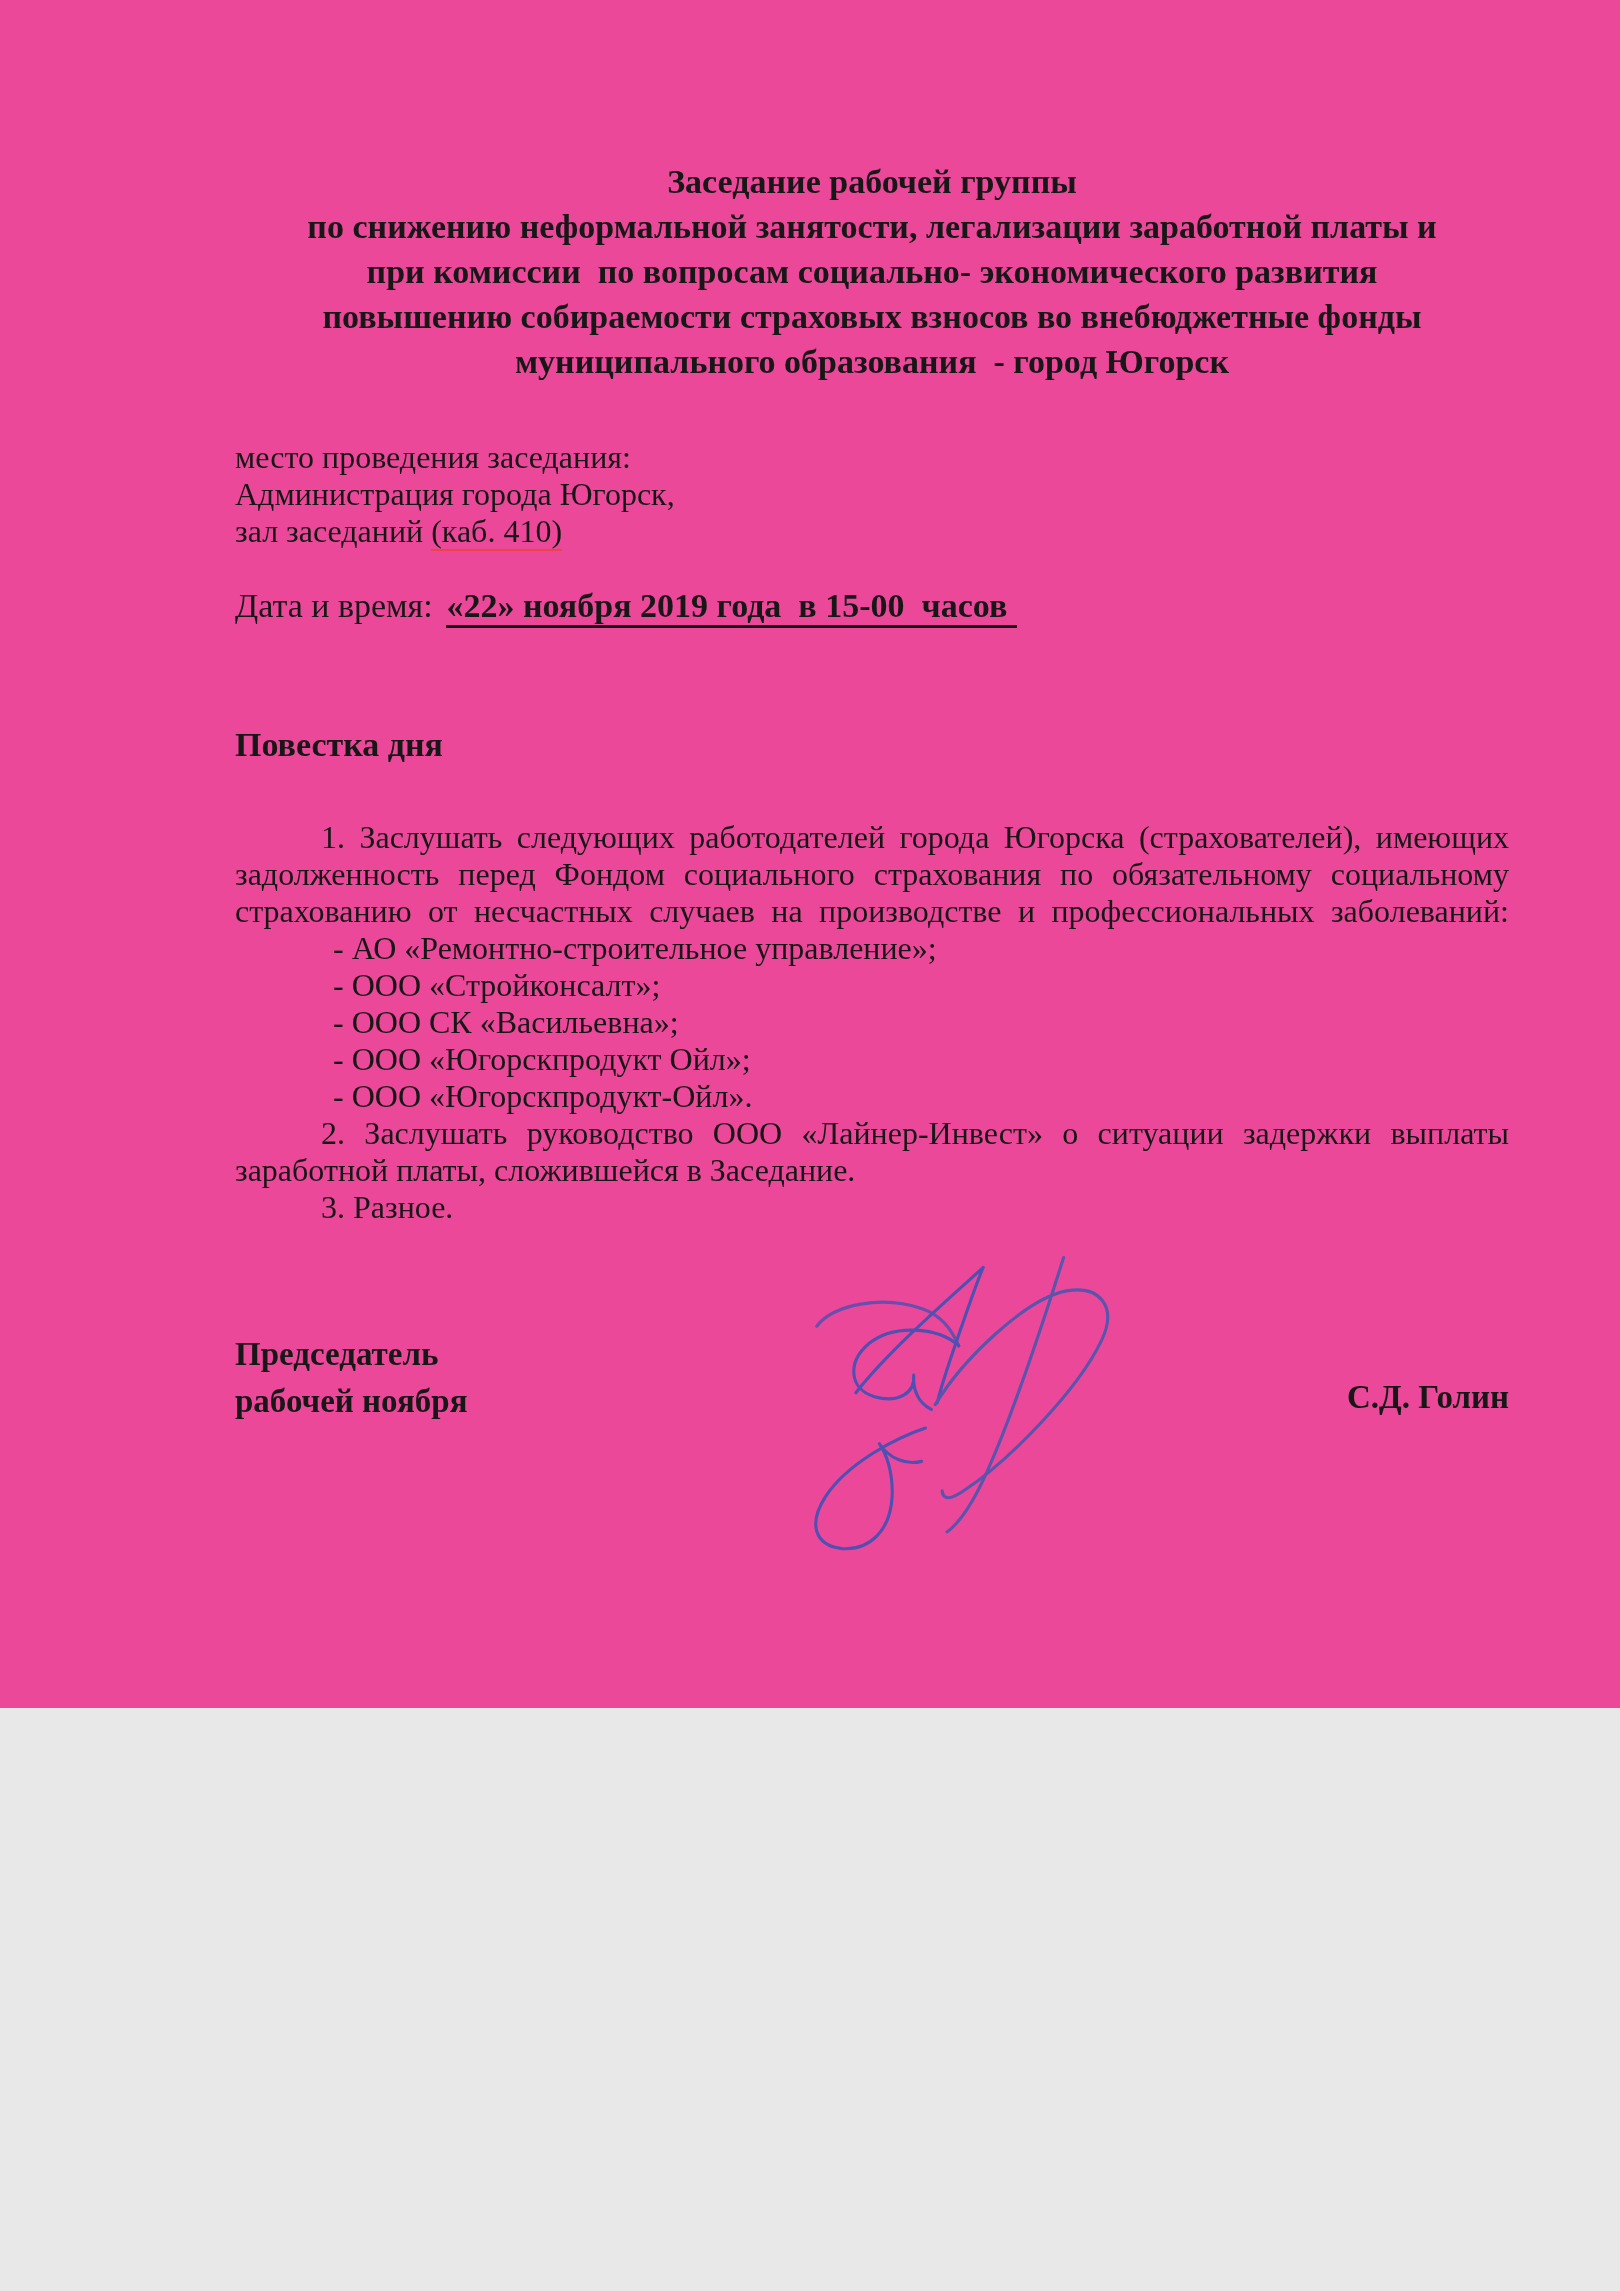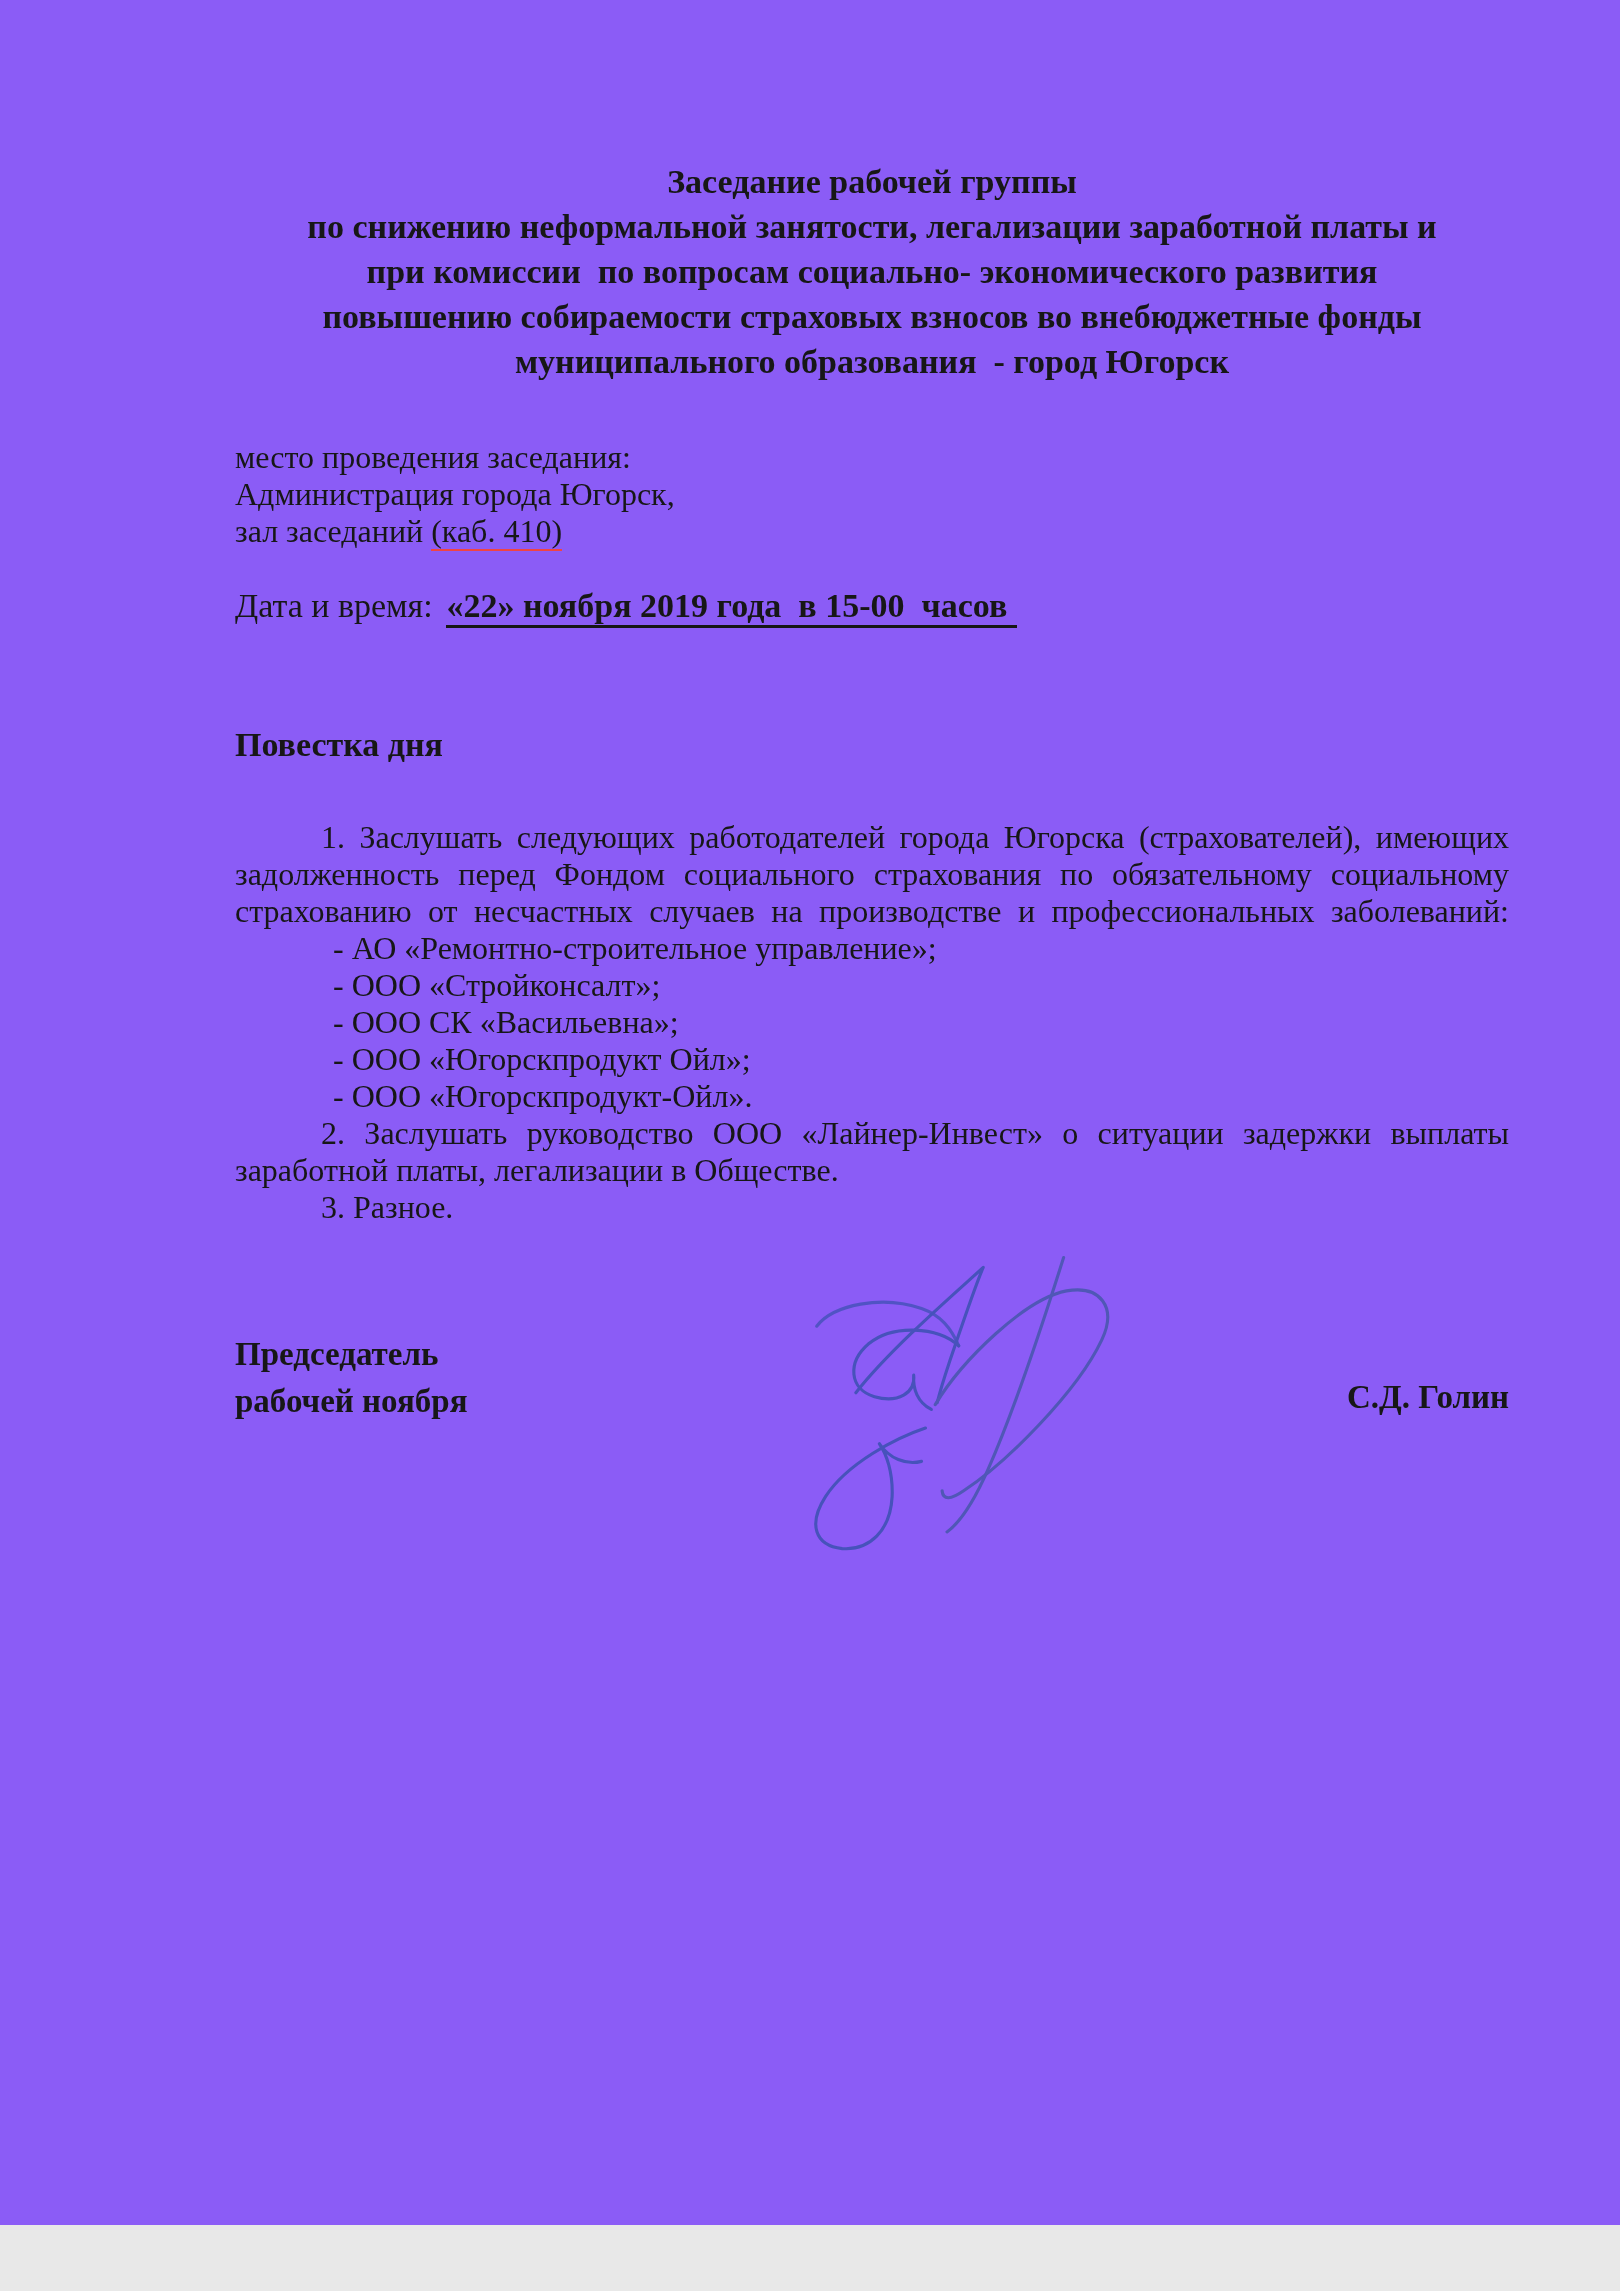--- a/index.html
+++ b/index.html
@@ -1,20 +1,20 @@
 <!DOCTYPE html>
 <html><head>
 <meta charset="utf-8">
 <style>
   html,body { margin:0; padding:0; background:#e8e8e8; }
   .page {
     position:relative;
-    width:1620px; height:2225px;
+    width:1620px; height:1708px;
     margin:0 auto;
-    background:#8b5cf6;
+    background:#ec4899;
     font-family:"Liberation Serif","DejaVu Serif",serif;
     color:#171717;
     overflow:hidden;
   }
   .abs { position:absolute; }
   .content-col { left:235px; width:1274px; }
 
   
   .doc-title { top:159px; text-align:center; font-weight:bold; font-size:34px; line-height:45px; }
   .doc-title .tl { white-space:pre-wrap; }
@@ -82,21 +82,21 @@
     </div>
     <div>
       <div class="company">- АО «Ремонтно-строительное управление»;</div>
       <div class="company">- ООО «Стройконсалт»;</div>
       <div class="company">- ООО СК «Васильевна»;</div>
       <div class="company">- ООО «Югорскпродукт Ойл»;</div>
       <div class="company">- ООО «Югорскпродукт-Ойл».</div>
     </div>
     <div>
       <div class="jline indent">2. Заслушать руководство ООО «Лайнер-Инвест» о ситуации задержки выплаты</div>
-      <div class="plain">заработной платы, легализации в Обществе.</div>
+      <div class="plain">заработной платы, сложившейся в Заседание.</div>
     </div>
     <div class="plain indent">3. Разное.</div>
   </div>
 
   <div class="abs content-col chair">
     <div>Председатель</div>
     <div>рабочей ноября</div>
   </div>
   <div class="abs content-col signer">С.Д. Голин</div>
 

